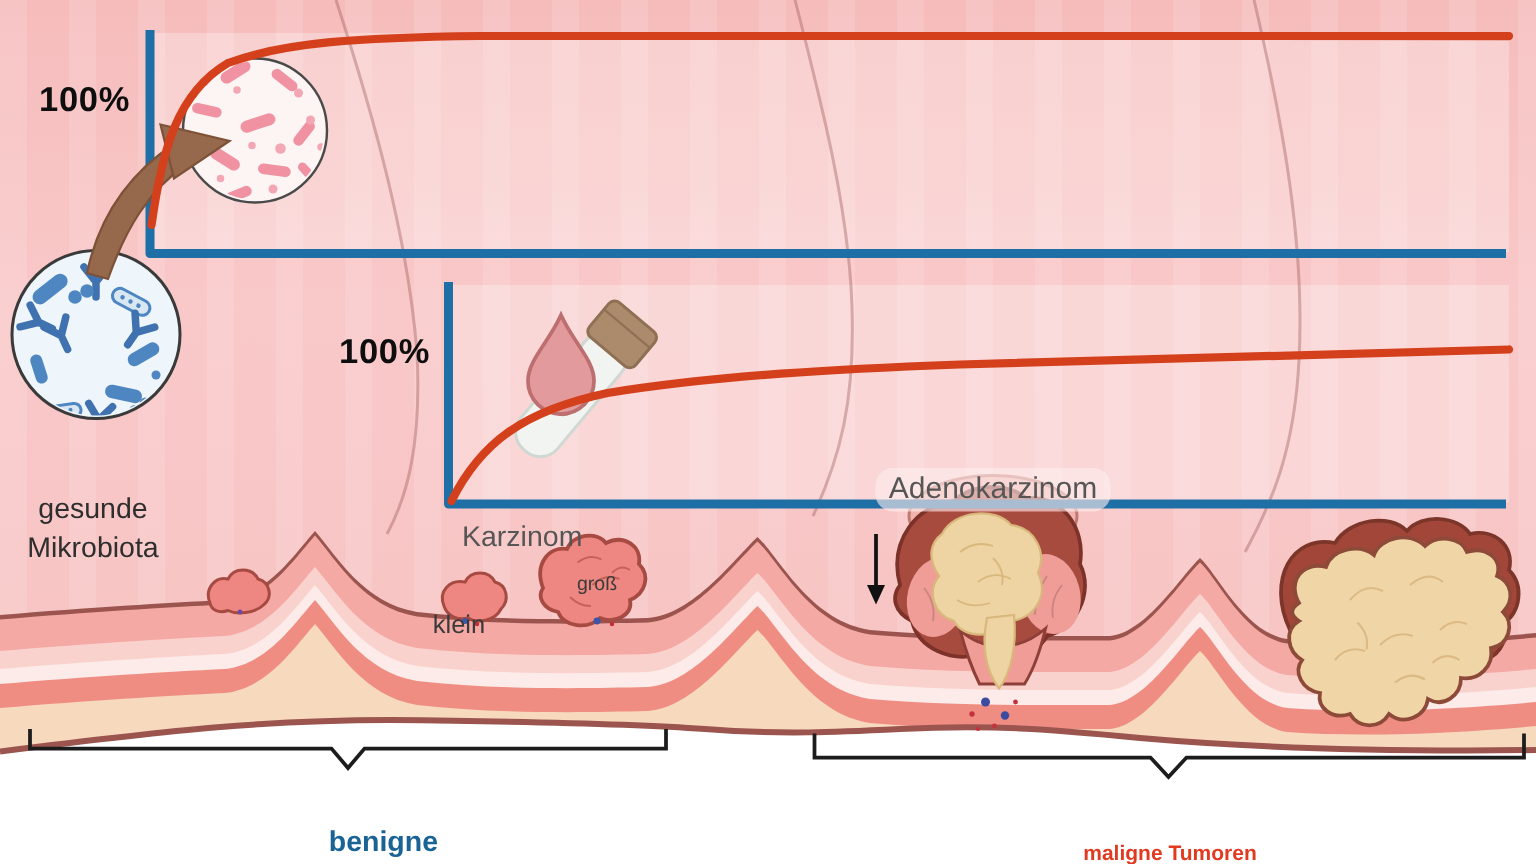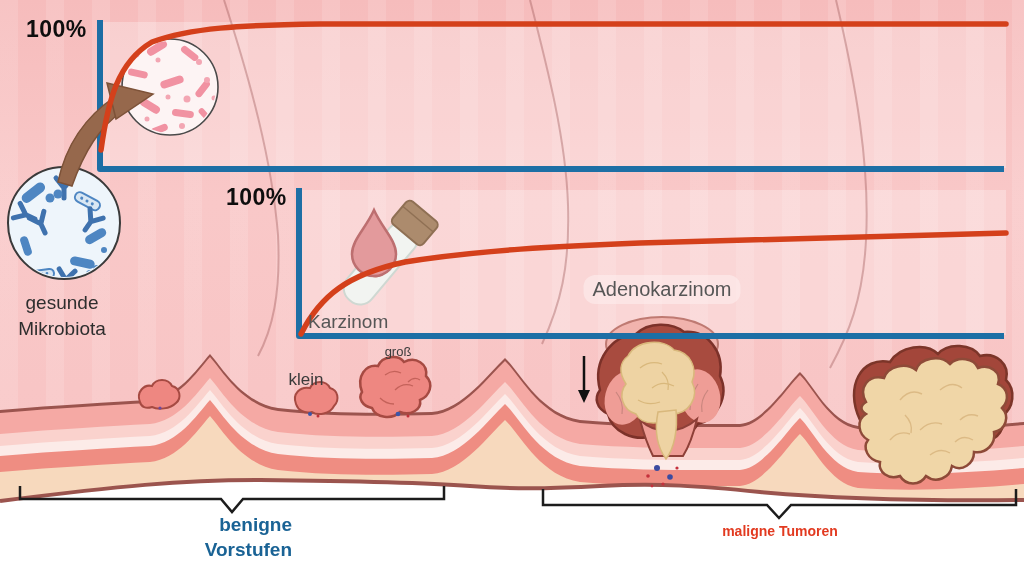--- a/index.html
+++ b/index.html
@@ -4,21 +4,21 @@
 <style>
   html,body{margin:0;padding:0;background:#fff;}
   .canvas{
     position:relative;width:1024px;height:576px;overflow:hidden;
     font-family:"Liberation Sans",sans-serif;
     background:
       repeating-linear-gradient(90deg, rgba(255,255,255,0.12) 0 18px, rgba(255,255,255,0) 18px 46px),
       linear-gradient(180deg,#f6bcbc 0%,#f9c8c8 35%,#f7c2c2 100%);
   }
   .canvas svg{position:absolute;left:0;top:0;z-index:1;}
-  .lbl{position:absolute;z-index:2;line-height:1.25;}
+  .lbl{position:absolute;z-index:2;line-height:1.25;margin-top:37px;}
   .pct{font-size:23px;font-weight:bold;color:#0e0e0e;letter-spacing:.5px;}
   .center{text-align:center;transform:translateX(-50%);}
   .pill{background:rgba(253,238,238,0.62);border-radius:12px;padding:2px 9px;}
   .nowrap{white-space:nowrap;}
   .benign{color:#1a6395;font-weight:bold;text-align:right;}
   .malig{color:#e23a20;font-weight:bold;}
 </style>
 </head>
 <body>
 

